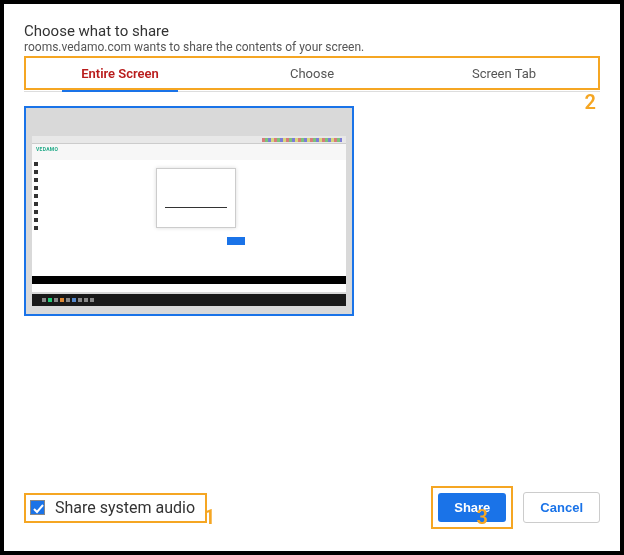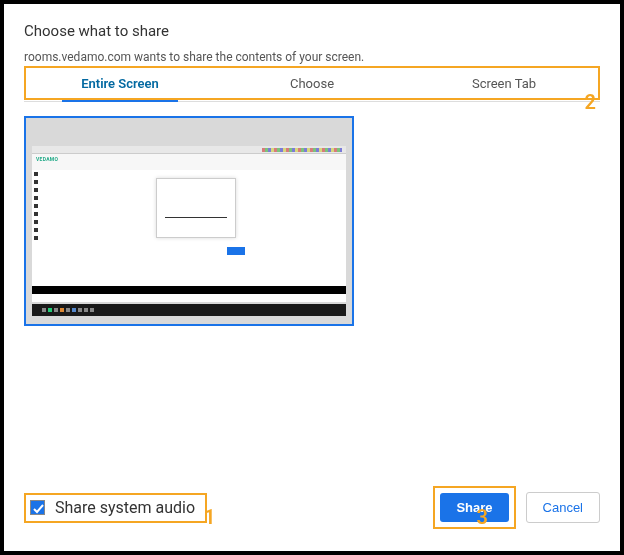--- a/index.html
+++ b/index.html
@@ -13,21 +13,20 @@
     }
     .dialog {
       padding: 18px 20px 14px 20px;
       height: 100%;
       display: flex;
       flex-direction: column;
     }
     .title {
       font-size: 15px;
       color: #333;
-      margin-bottom: 10px;
     }
     .subtitle {
       font-size: 12px;
       color: #555;
       margin-bottom: 4px;
     }
     .tabs-wrap {
       position: relative;
     }
     .tabs-highlight {
@@ -46,21 +45,21 @@
     .tab {
       flex: 1;
       text-align: center;
       padding: 8px 0 10px 0;
       font-size: 13px;
       color: #555;
       cursor: pointer;
       position: relative;
     }
     .tab.active {
-      color: #0369a1;
+      color: #b91c1c;
       font-weight: 600;
     }
     .tab.active::after {
       content: '';
       position: absolute;
       bottom: -1px;
       left: 20%;
       right: 20%;
       height: 2.5px;
       background: #1a73e8;
@@ -198,20 +197,21 @@
     }
     .btn-primary {
       background: #1a73e8;
       color: #fff;
       font-weight: 600;
     }
     .btn-secondary {
       background: #fff;
       color: #1a73e8;
       border: 1px solid #ccc;
+      font-weight: bold;
     }
     .anno {
       position: absolute;
       color: #f5a623;
       font-size: 20px;
       font-weight: 600;
       pointer-events: none;
     }
     .anno-1 { bottom: 22px; left: 200px; }
     .anno-2 { top: 86px; right: 24px; }

